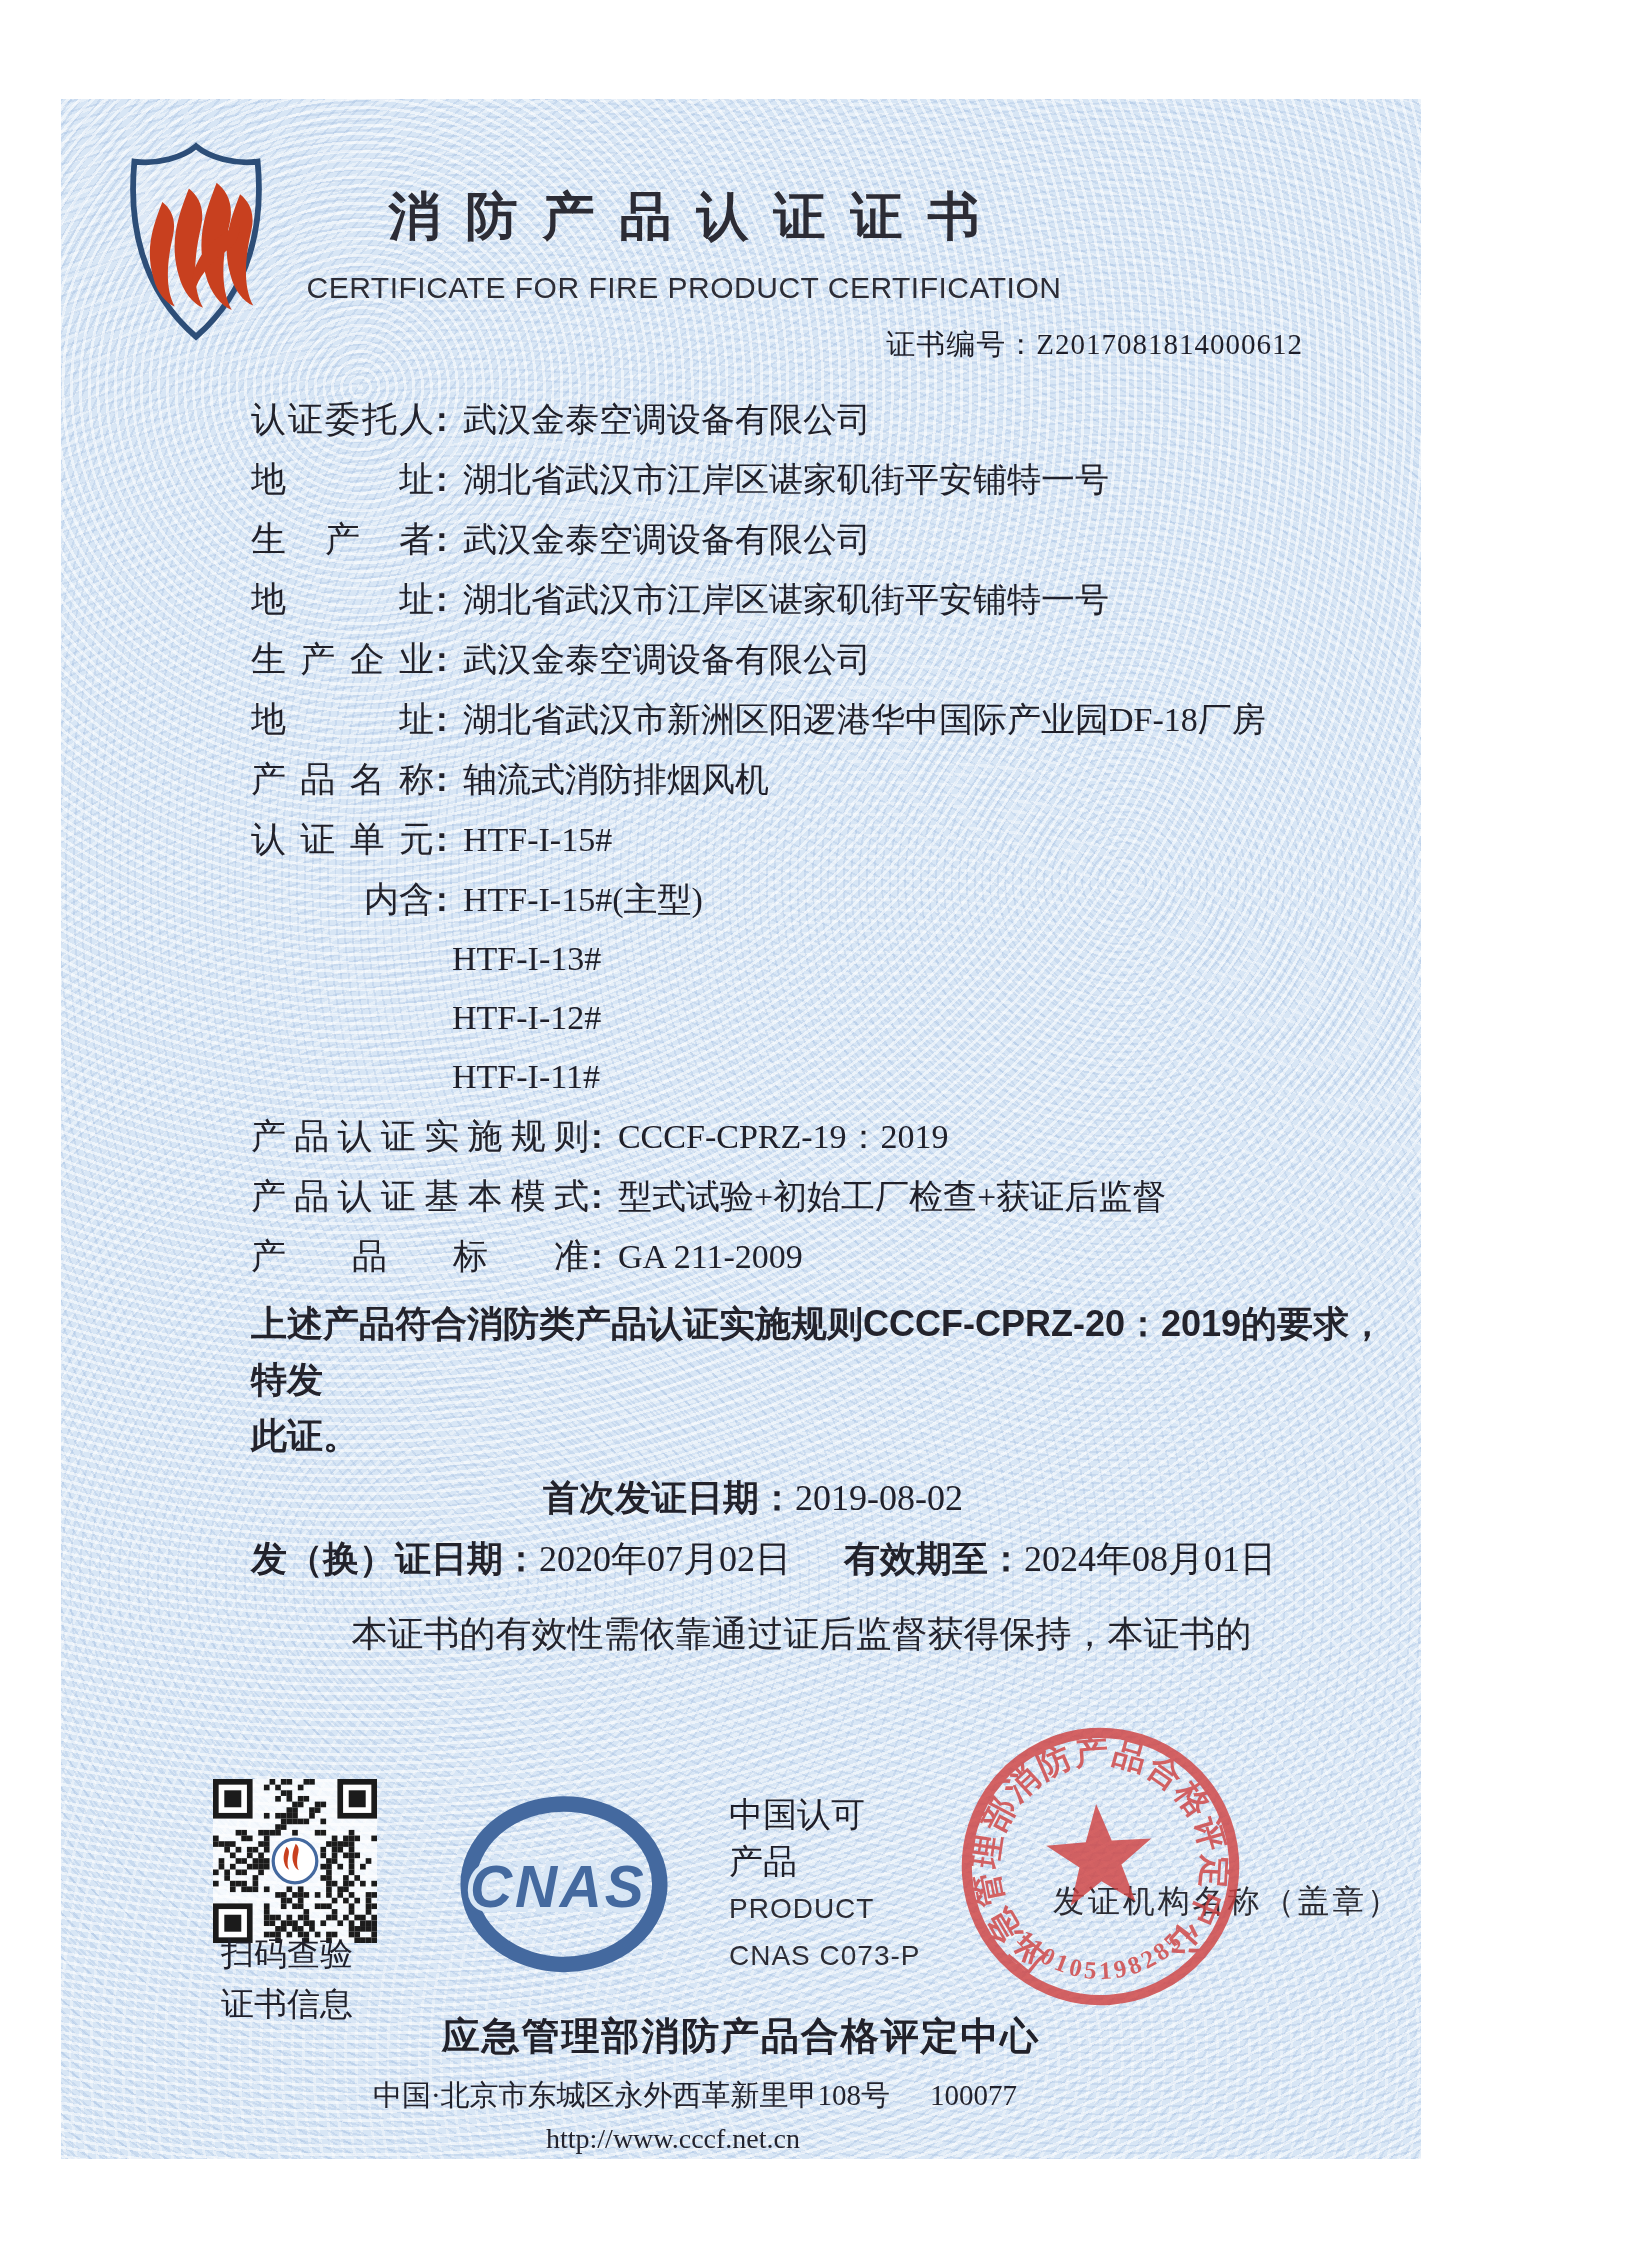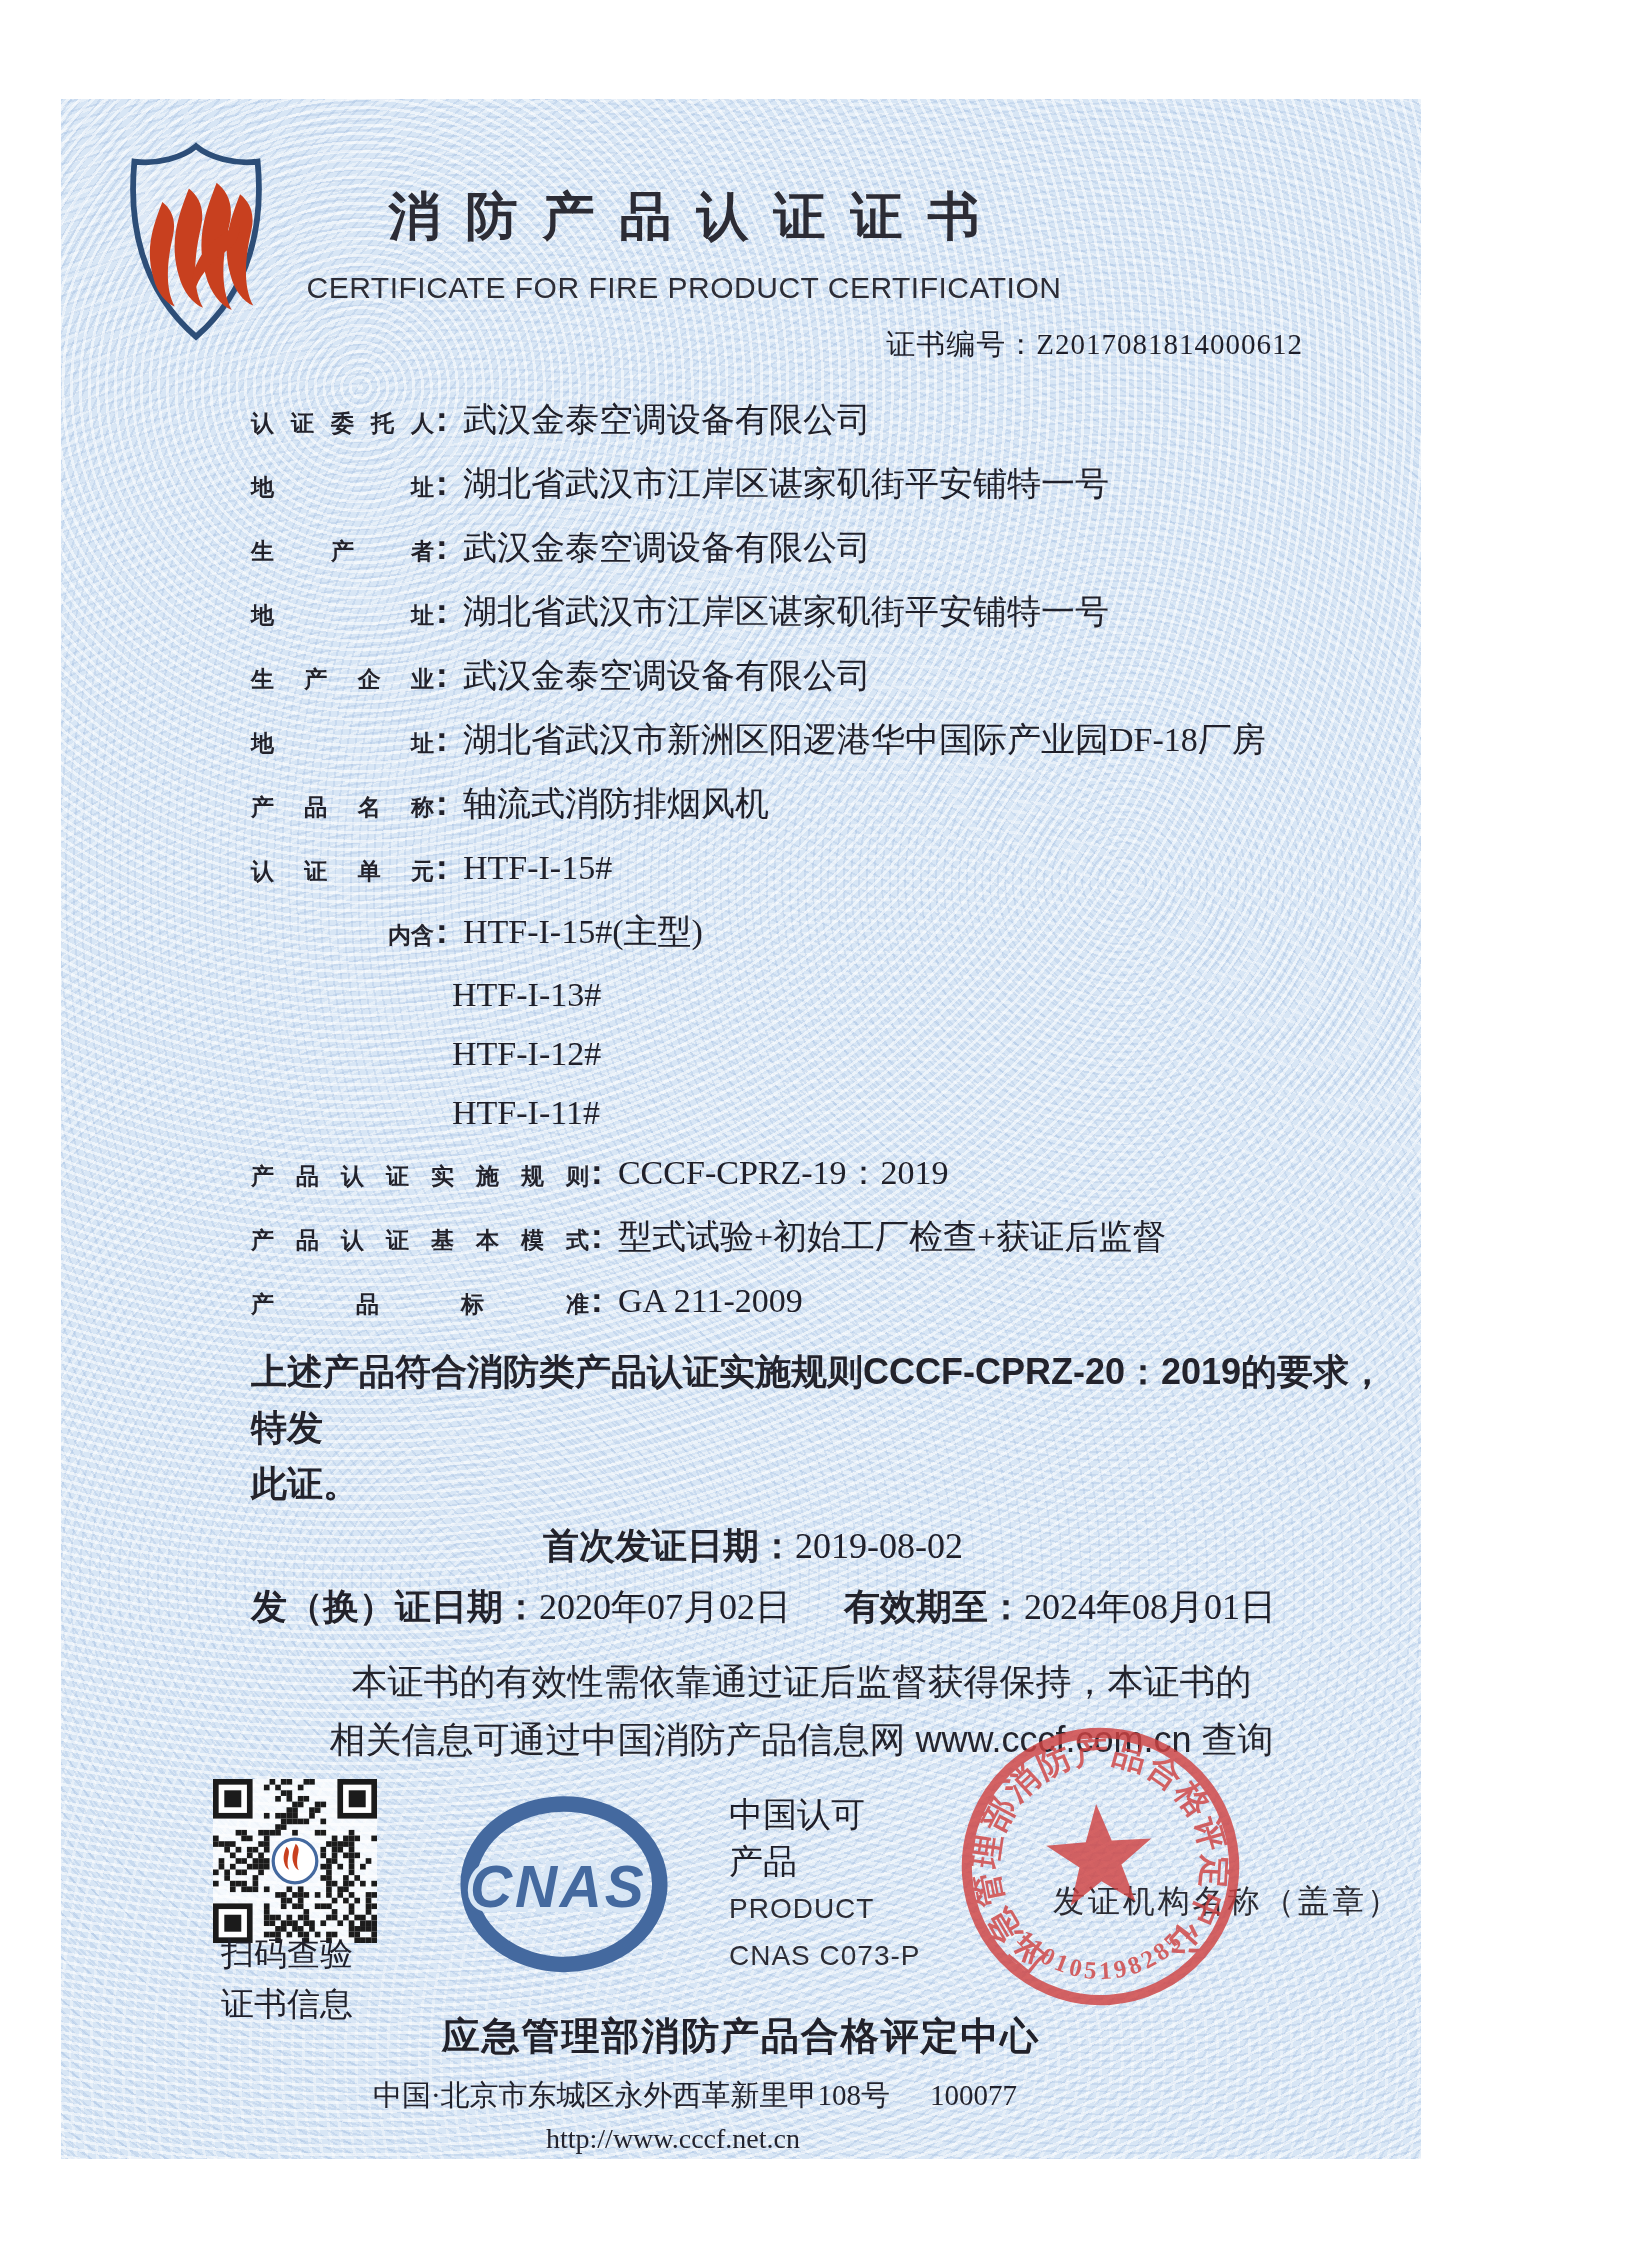--- a/index.html
+++ b/index.html
@@ -22,21 +22,21 @@
   .subtitle{margin-top:19.3px;font-size:30px;font-weight:400;color:#2d2d36;letter-spacing:0.5px;}
 
   .certno{position:absolute;top:226px;right:118px;font-family:"Liberation Serif","DejaVu Serif",serif;
           font-size:29px;color:#1e1e28;letter-spacing:1px;margin-left:46px;}
 
   .shield{position:absolute;left:58px;top:39px;}
 
   
   .body{position:absolute;left:190px;top:290px;width:1207px;}
   .row{line-height:59px;white-space:nowrap;font-size:34px;}
-  .lbl{display:inline-block;width:183px;font-weight:700;font-size:23px;color:#22222b;
+  .lbl{display:inline-block;width:183px;font-weight:400;font-size:35px;color:#22222b;
        text-align:justify;text-align-last:justify;vertical-align:baseline;}
   .lbl.w2{width:338px;}
   .lbl.r{text-align-last:right;}
   .colon{font-weight:700;font-size:35px;color:#22222b;margin-left:1.9px;margin-right:15.4px;}
   .val{font-family:"Liberation Serif","DejaVu Serif",serif;color:#20202a;}
   .row.noLbl .val{margin-left:201px;}
 
   .statement{margin-top:9.7px;width:1149px;font-size:36px;font-weight:600;color:#23232c;line-height:56px;}
 
   .dates1{margin-top:3.9px;padding-left:292px;line-height:60px;font-size:36px;}
@@ -114,21 +114,20 @@
       <div>上述产品符合消防类产品认证实施规则CCCF-CPRZ-20：2019的要求，特发</div>
       <div>此证。</div>
     </div>
 
     <div class="dates1"><span class="dlbl">首次发证日期：</span><span class="dval">2019-08-02</span></div>
 
     <div class="dates2"><span class="dlbl">发（换）证日期：</span><span class="dval">2020年07月02日</span><span class="gap55"></span><span class="dlbl">有效期至：</span><span class="dval">2024年08月01日</span></div>
 
     <div class="notice">
       <div>本证书的有效性需依靠通过证后监督获得保持，本证书的</div>
-      <div>相关信息可通过中国消防产品信息网 www.cccf.com.cn 查询</div>
     </div>
   </div>
 
   <svg class="qr" width="164" height="164" viewBox="0 0 203 203">
     <rect x="-4" y="-4" width="211" height="211" fill="rgba(255,255,255,0.75)"></rect>
     <g id="qr-modules" fill="#1b1b1b">
         <rect x="70" y="0" width="7" height="7"></rect>
         <rect x="84" y="0" width="7" height="7"></rect>
         <rect x="91" y="0" width="7" height="7"></rect>
         <rect x="112" y="0" width="7" height="7"></rect>

